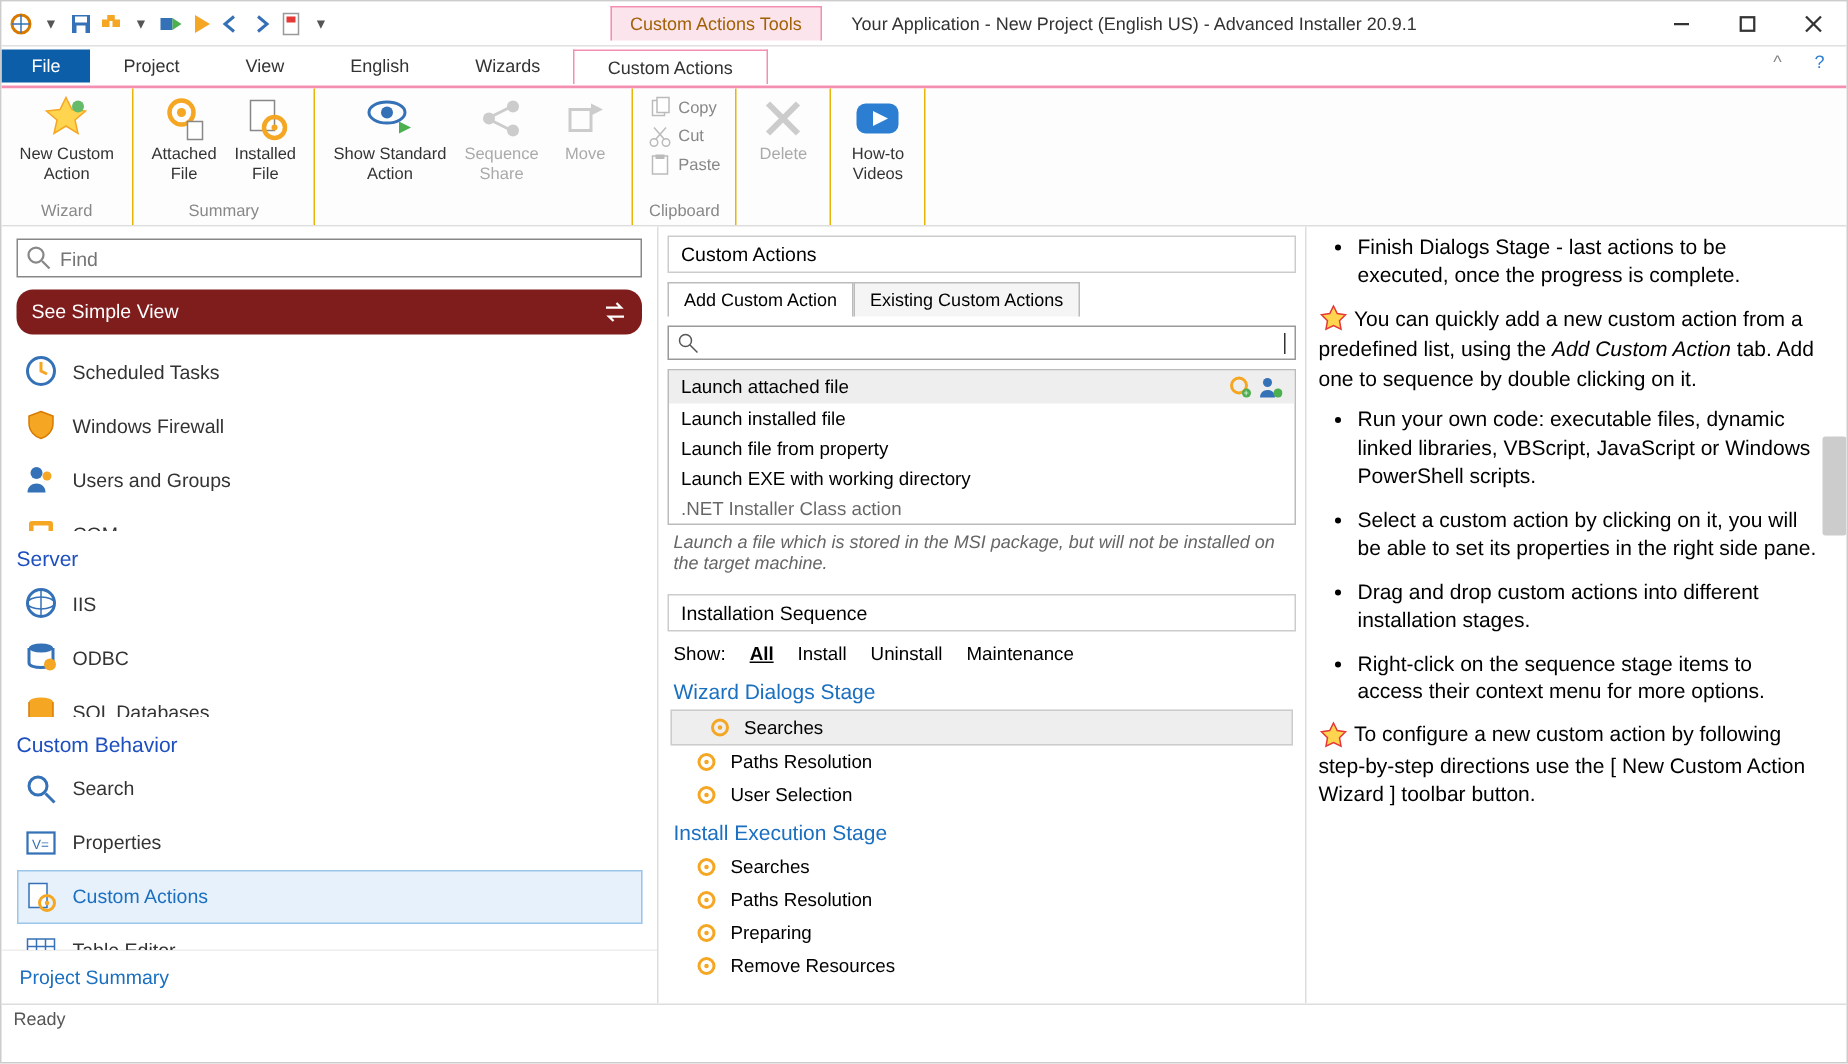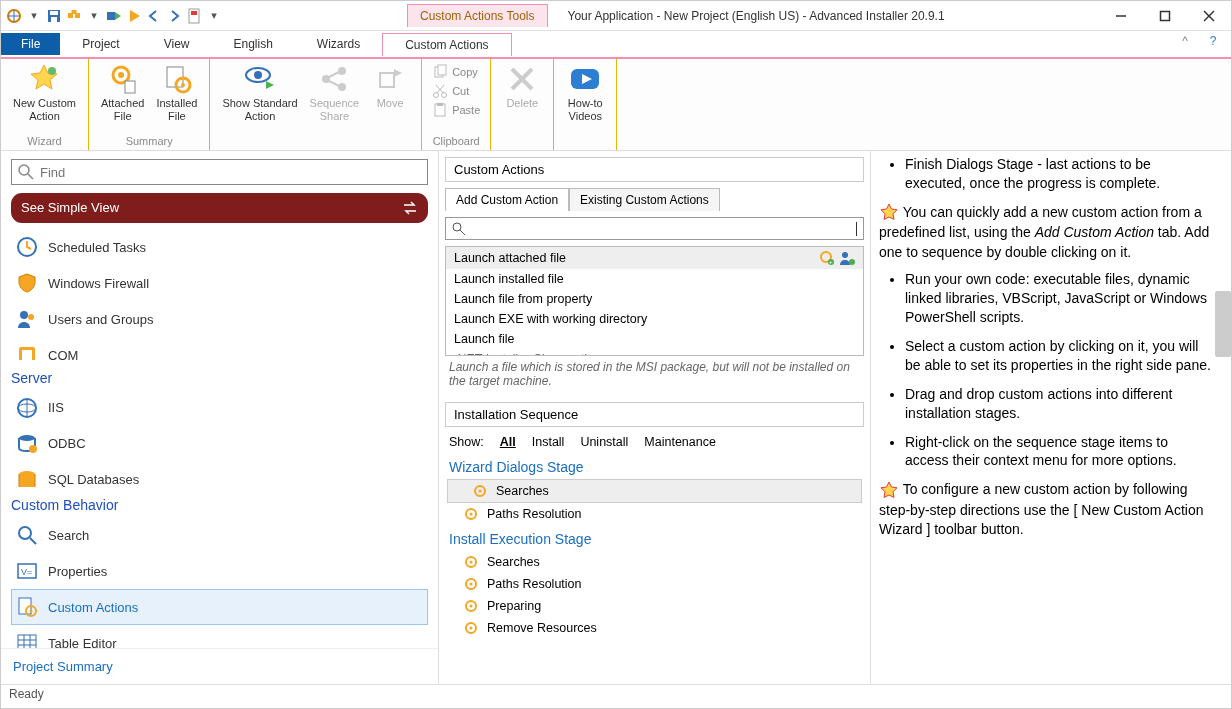--- a/index.html
+++ b/index.html
@@ -77,21 +77,21 @@
 .center-scroll{flex:1;overflow:auto;}
 
 
 .right-pane ul { list-style: disc; margin-left: 30px; padding-right:6px;}
 .right-pane li { margin-bottom: 10px; line-height:1.35;}
 .right-pane p { margin: 8px 4px 8px 4px; line-height:1.4;}
 .tip-ico { display:inline-block; width:20px; vertical-align:middle;}
 .right-scroll-thumb{position:absolute;right:0;top:140px;width:16px;height:66px;background:#ccc;border-radius:2px;}
 
 
-.status-bar { height: 24px; border-top: 1px solid #ddd; font-size: 12px; color: #555; padding: 2px 8px; }
+.status-bar { height: 39px; border-top: 1px solid #ddd; font-size: 12px; color: #555; padding: 2px 8px; }
 
 
 svg { display:block; }
 </style>
 </head>
 <body>
 
 <div class="title-bar">
   <div class="qat">
     <span class="qat-btn">
@@ -502,23 +502,20 @@
       </div>
       <div class="ca-row">
           <span>Launch installed file</span>
         </div>
       <div class="ca-row">
           <span>Launch file from property</span>
         </div>
       <div class="ca-row">
           <span>Launch EXE with working directory</span>
         </div>
-      <div class="ca-row">
-          <span>Launch file</span>
-        </div>
       <div class="ca-row" style="opacity:.6">
           <span>.NET Installer Class action</span>
         </div>
     </div>
     <div class="ca-desc">Launch a file which is stored in the MSI package, but will not be installed on the target machine.</div>
 
     <div class="seq-title">Installation Sequence</div>
     <div class="center-scroll">
       <div class="show-filter">
         <span>Show:</span>
@@ -538,20 +535,29 @@
           <span>Searches</span>
         </div>
       <div class="stage-item">
           <span class="si-ico">
             <svg viewBox="0 0 16 16">
               <circle cx="8" cy="8" r="5" fill="none" stroke="#f5a623" stroke-width="2"></circle>
               <circle cx="8" cy="8" r="1.5" fill="#f5a623"></circle>
             </svg>
           </span>
           <span>Paths Resolution</span>
+        </div>
+      <div class="stage-item">
+          <span class="si-ico">
+            <svg viewBox="0 0 16 16">
+              <circle cx="8" cy="8" r="5" fill="none" stroke="#f5a623" stroke-width="2"></circle>
+              <circle cx="8" cy="8" r="1.5" fill="#f5a623"></circle>
+            </svg>
+          </span>
+          <span>User Selection</span>
         </div>
 
       <div class="stage-title">Install Execution Stage</div>
       <div class="stage-item">
           <span class="si-ico">
             <svg viewBox="0 0 16 16">
               <circle cx="8" cy="8" r="5" fill="none" stroke="#f5a623" stroke-width="2"></circle>
               <circle cx="8" cy="8" r="1.5" fill="#f5a623"></circle>
             </svg>
           </span>

